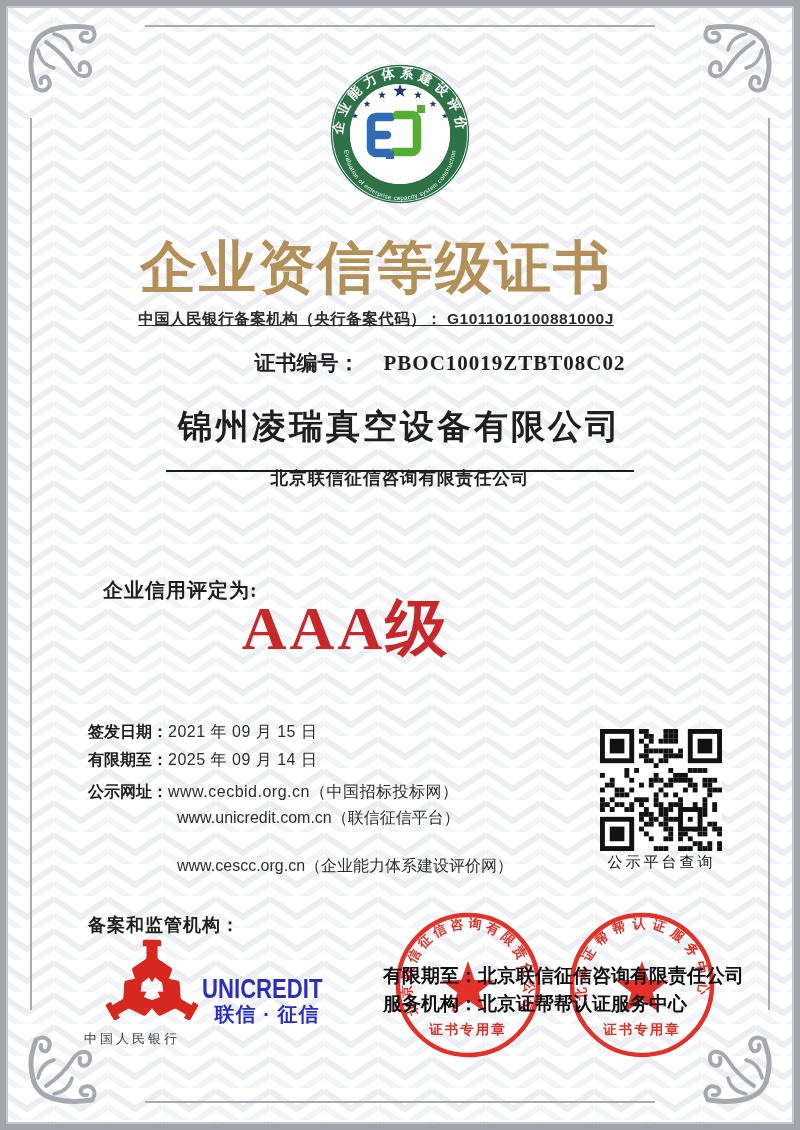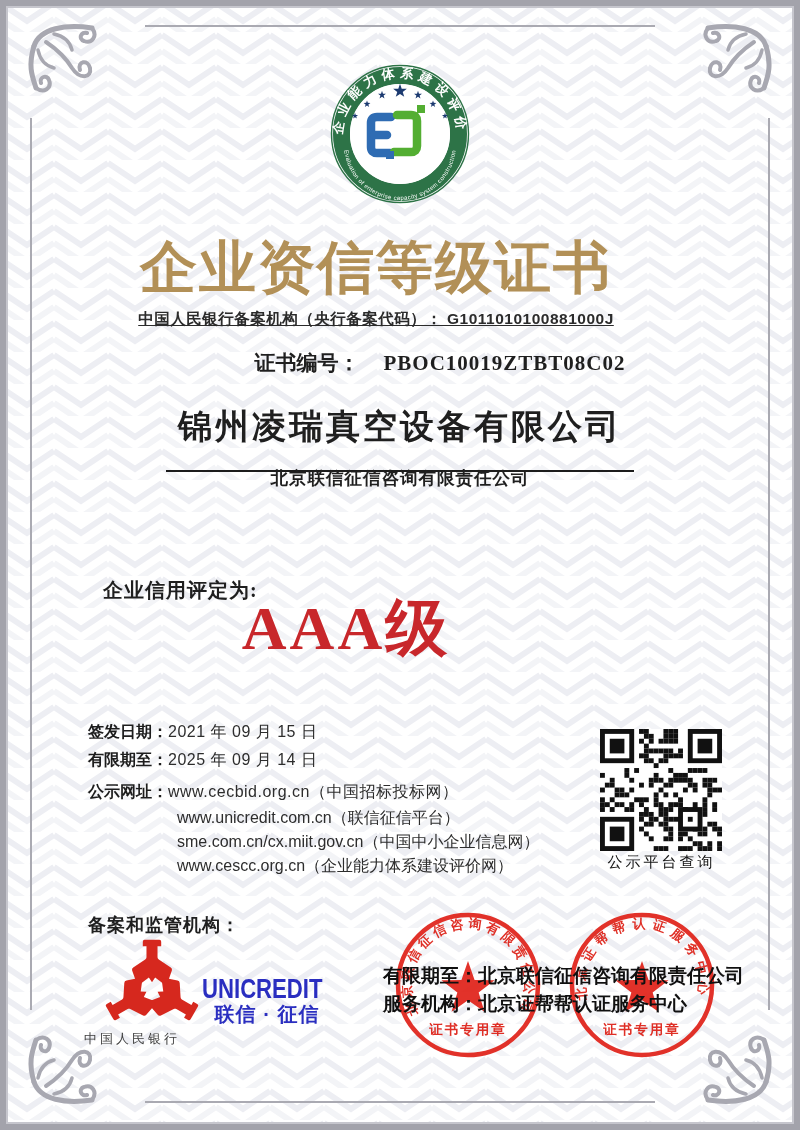--- a/index.html
+++ b/index.html
@@ -178,21 +178,20 @@
   <div class="drow d1">
     <span class="lbl">签发日期：</span><span class="val">2021 年 09 月 15 日</span>
   </div>
   <div class="drow d2">
     <span class="lbl">有限期至：</span><span class="val">2025 年 09 月 14 日</span>
   </div>
   <div class="drow d3">
     <span class="lbl">公示网址：</span><span class="val">www.cecbid.org.cn（中国招标投标网）</span>
   </div>
   <div class="u2">www.unicredit.com.cn（联信征信平台）</div>
-  <div class="u3">sme.com.cn/cx.miit.gov.cn（中国中小企业信息网）</div>
   <div class="u4">www.cescc.org.cn（企业能力体系建设评价网）</div>
 
   <div class="abs qr-box">
     <svg width="122" height="122" viewBox="0 0 110 110">
       <g id="qr-modules" fill="#111">
           <rect x="35.2" y="0.0" width="4.4" height="4.4"></rect>
           <rect x="39.6" y="0.0" width="4.4" height="4.4"></rect>
           <rect x="57.2" y="0.0" width="4.4" height="4.4"></rect>
           <rect x="61.6" y="0.0" width="4.4" height="4.4"></rect>
           <rect x="66.0" y="0.0" width="4.4" height="4.4"></rect>

